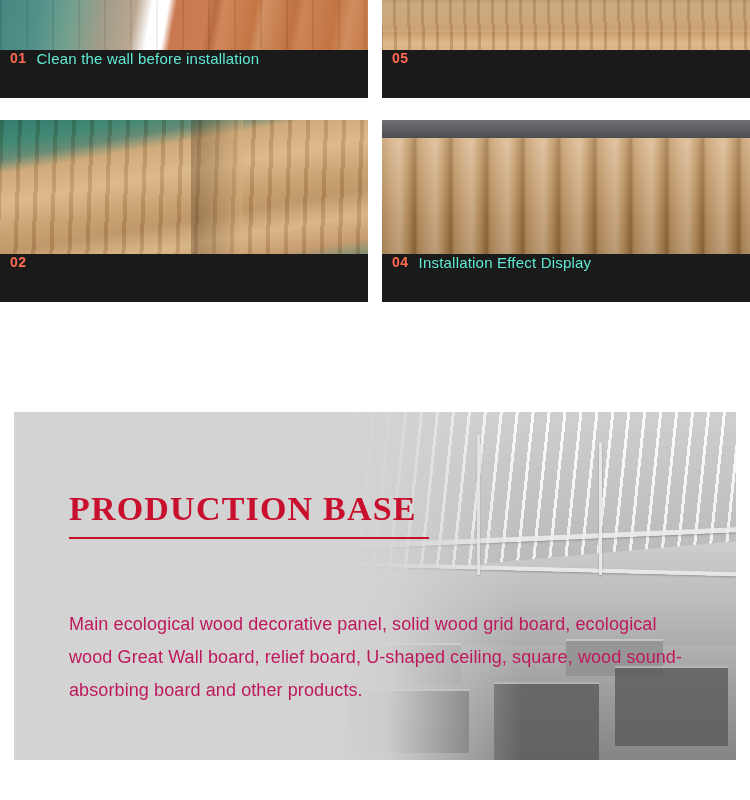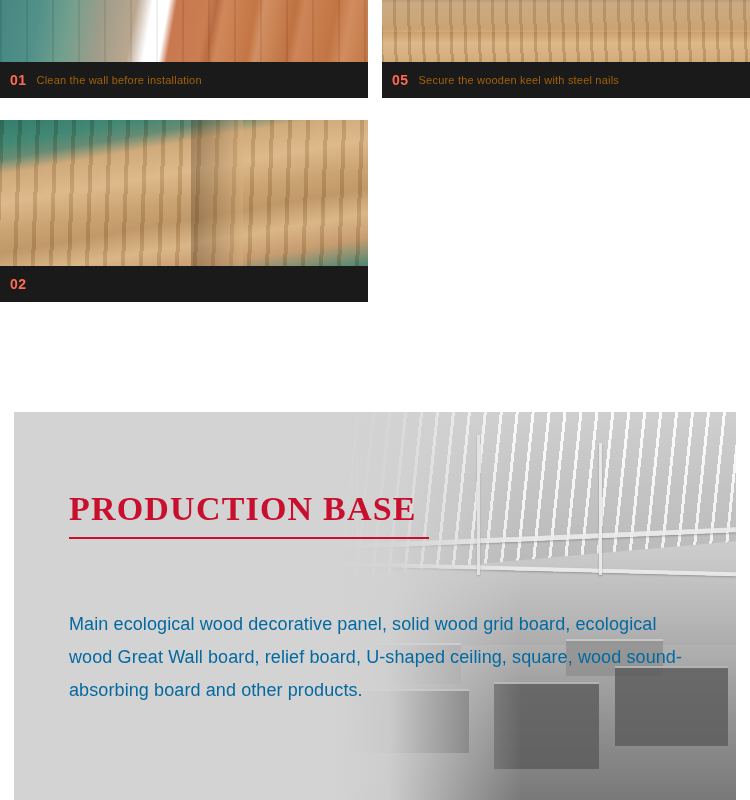--- a/index.html
+++ b/index.html
@@ -55,37 +55,36 @@
     position: absolute;
     inset: 0;
     width: 100%;
     height: 100%;
   }
   .step-caption {
     position: absolute;
     left: 0;
     right: 0;
     bottom: 0;
-    height: 36px;
+    height: 48px;
     background: #1a1a1a;
     display: flex;
-    align-items: center;
     padding-left: 10px;
     box-sizing: border-box;
   }
   .step-num {
     color: #ff6a50;
     font-size: 14px;
     font-weight: bold;
     margin-right: 10px;
     letter-spacing: 0.5px;
   }
   .step-text {
-    color: #a16207;
-    font-size: 11px;
+    color: #5eead4;
+    font-size: 15px;
     letter-spacing: 0.2px;
     white-space: nowrap;
   }
 
   
   .photo-wall {
     background:
       linear-gradient(100deg, #3c7f7a 0%, #4d8e86 14%, #6f9d8b 22%, #9c9a86 30%, #b9a48d 38%, #ffffff 42%, #ffffff 46%, #c8744a 48%, #c87a4d 56%, #b8683c 58%, #cf8456 60%, #c2723f 68%, #d08c5e 70%, #bd6e3c 78%, #cc8153 80%, #c0713e 88%, #d0895a 92%, #bb6c3a 100%);
     position: relative;
   }
@@ -157,21 +156,21 @@
     height: 18px;
     background: linear-gradient(180deg, #6d6f72, #4c4e50);
   }
 
   
   .base-section {
     position: absolute;
     left: 0;
     top: 412px;
     width: 750px;
-    height: 388px;
+    height: 348px;
     background: #ffffff;
     overflow: hidden;
   }
   .base-inner {
     position: absolute;
     left: 14px;
     top: 0;
     width: 722px;
     height: 388px;
     overflow: hidden;
@@ -252,21 +251,21 @@
     height: 2px;
     background: #c8102e;
   }
   .base-body {
     position: absolute;
     left: 55px;
     top: 196px;
     width: 620px;
     font-size: 18px;
     line-height: 33px;
-    color: #0369a1;
+    color: #be185d;
     letter-spacing: 0.1px;
   }
 </style>
 </head>
 <body>
 
 <div class="page">
 
   <div class="steps-section">
     <div class="steps-grid">
@@ -276,31 +275,37 @@
         <div class="step-caption">
           <span class="step-num">01</span>
           <span class="step-text">Clean the wall before installation</span>
         </div>
       </div>
 
       <div class="step-card">
         <div class="step-photo photo-keel"></div>
         <div class="step-caption">
           <span class="step-num">05</span>
-          <span class="step-text">Secure the wooden keel with steel nails</span>
         </div>
       </div>
 
       <div class="step-card no-top-border">
         <div class="step-photo photo-nail"></div>
         <div class="step-caption">
           <span class="step-num">02</span>
         </div>
       </div>
 
+      <div class="step-card no-top-border">
+        <div class="step-photo photo-effect"></div>
+        <div class="step-caption">
+          <span class="step-num">04</span>
+          <span class="step-text">Installation Effect Display</span>
+        </div>
+      </div>
 
     </div>
   </div>
 
   <div class="base-section">
     <div class="base-inner">
 
       <div class="base-photo">
         <div class="roof"></div>
         <div class="beam b1"></div>

